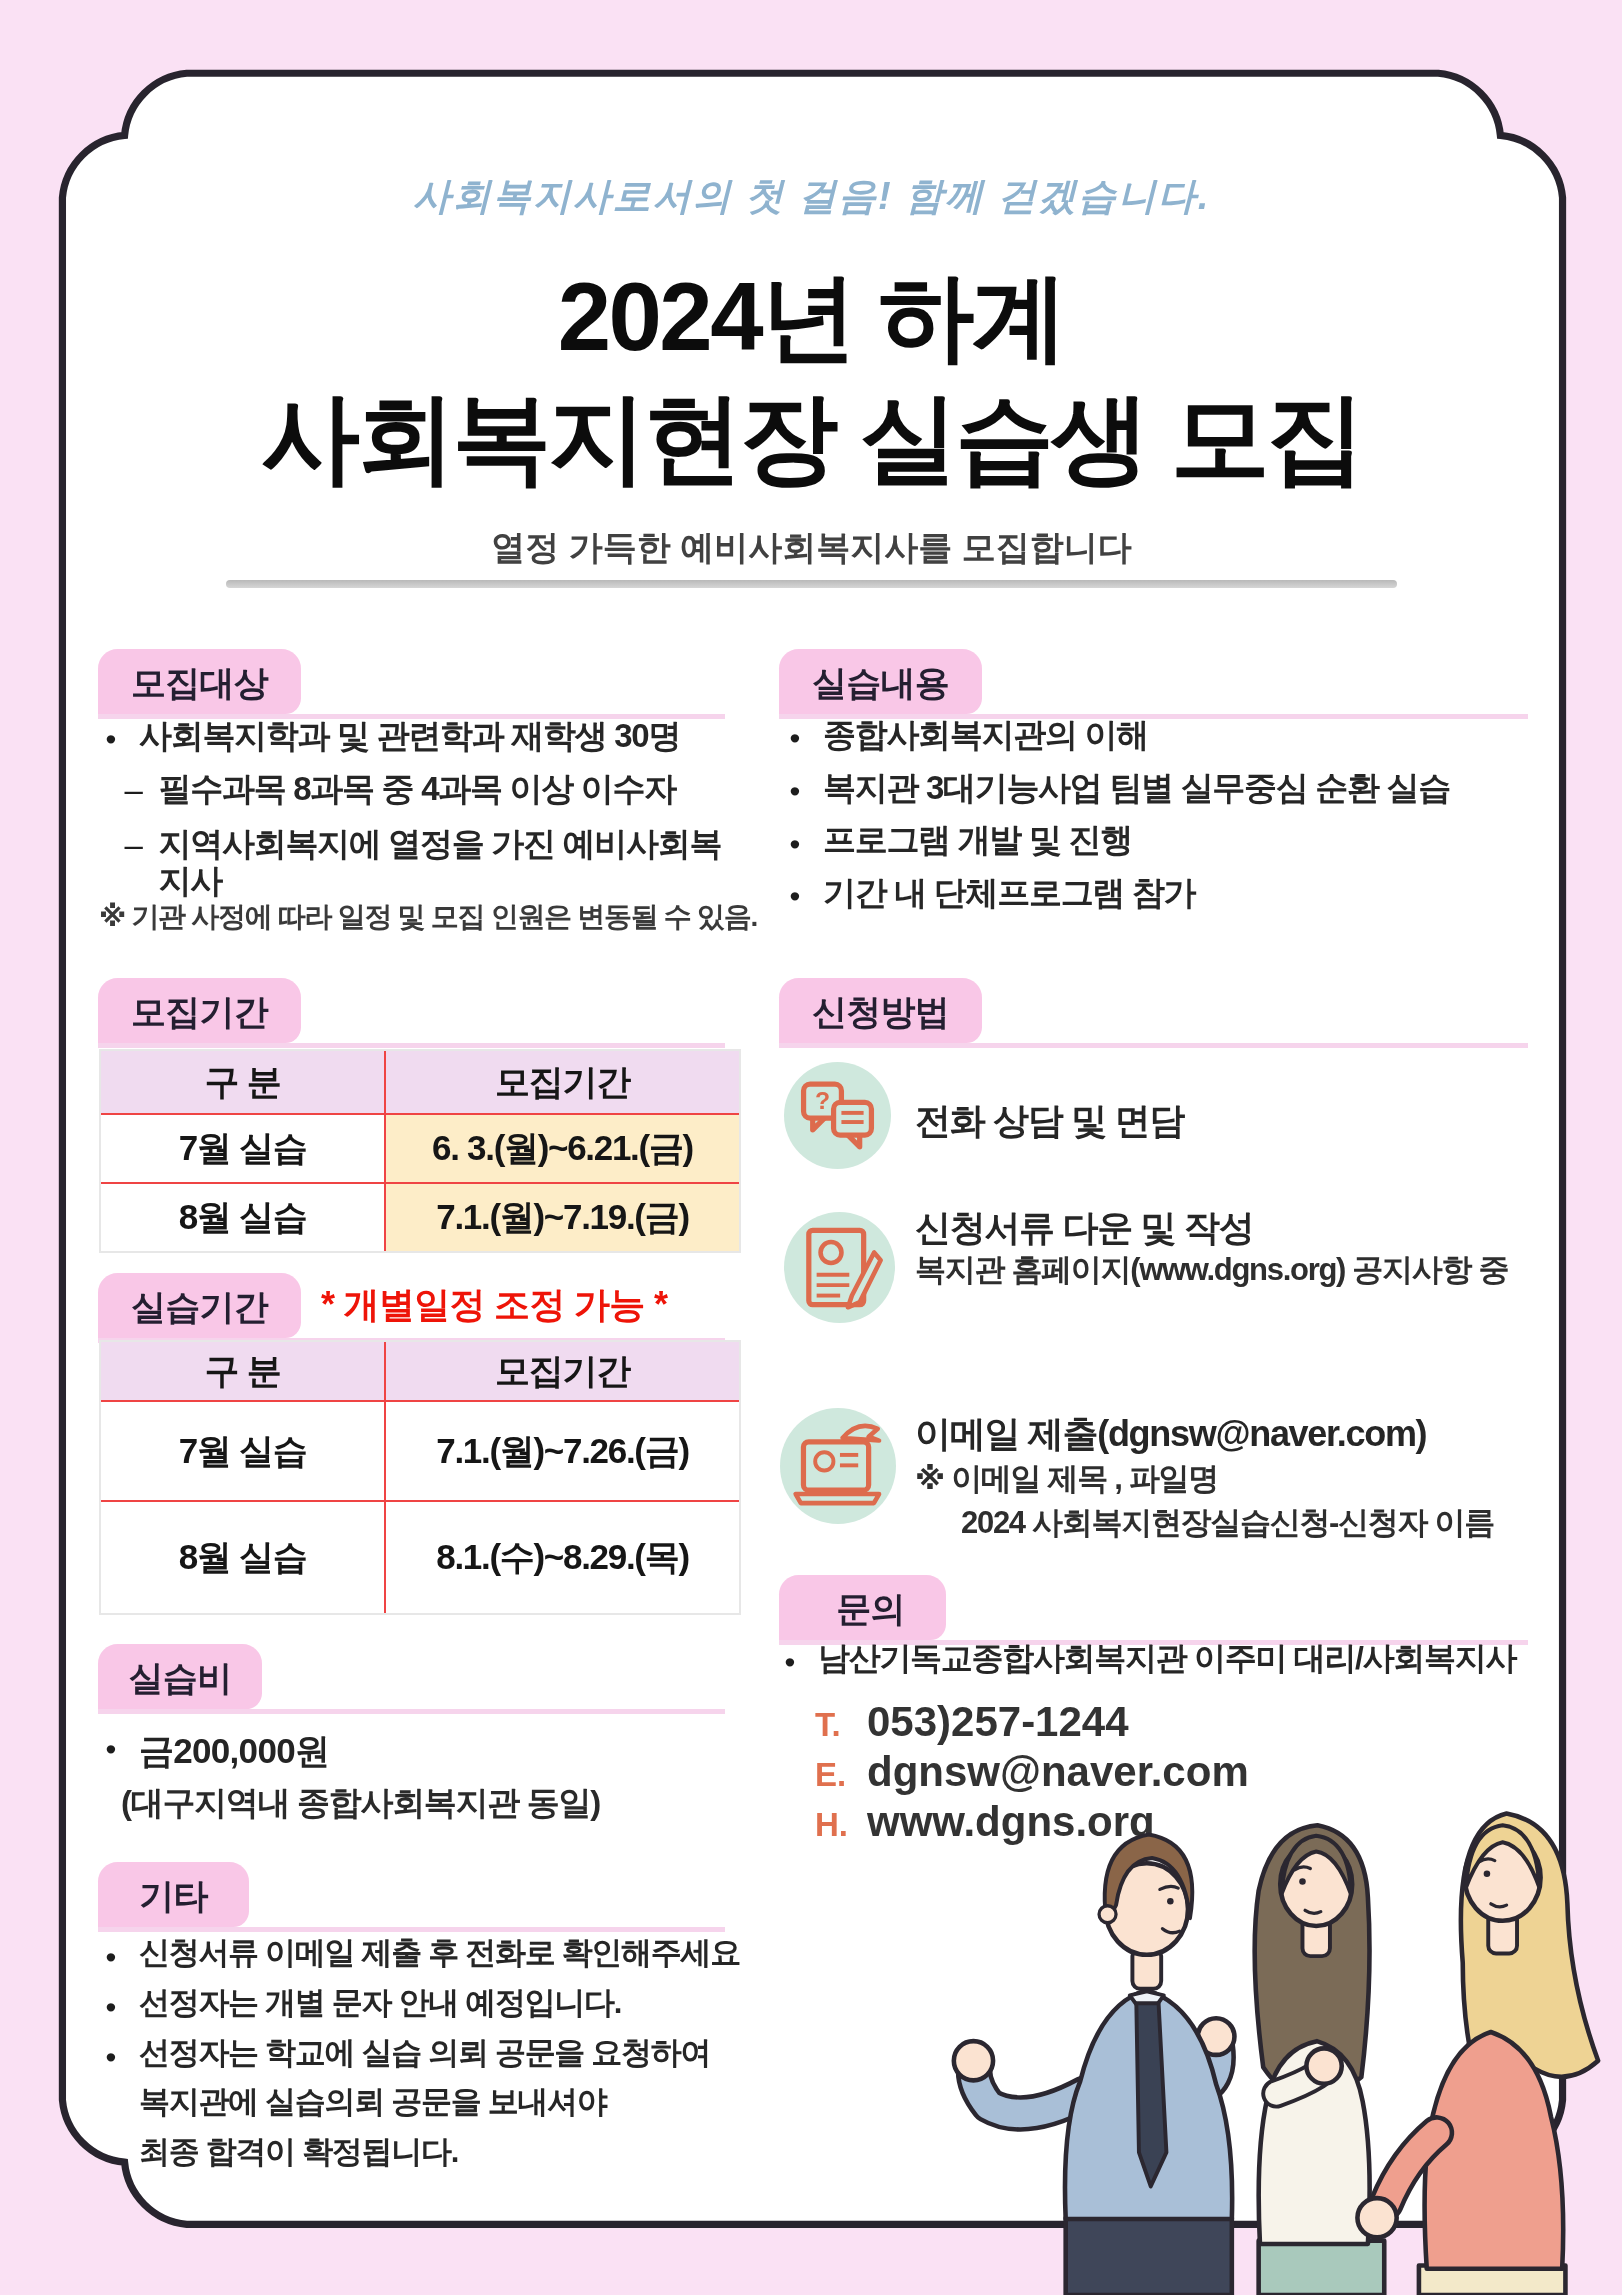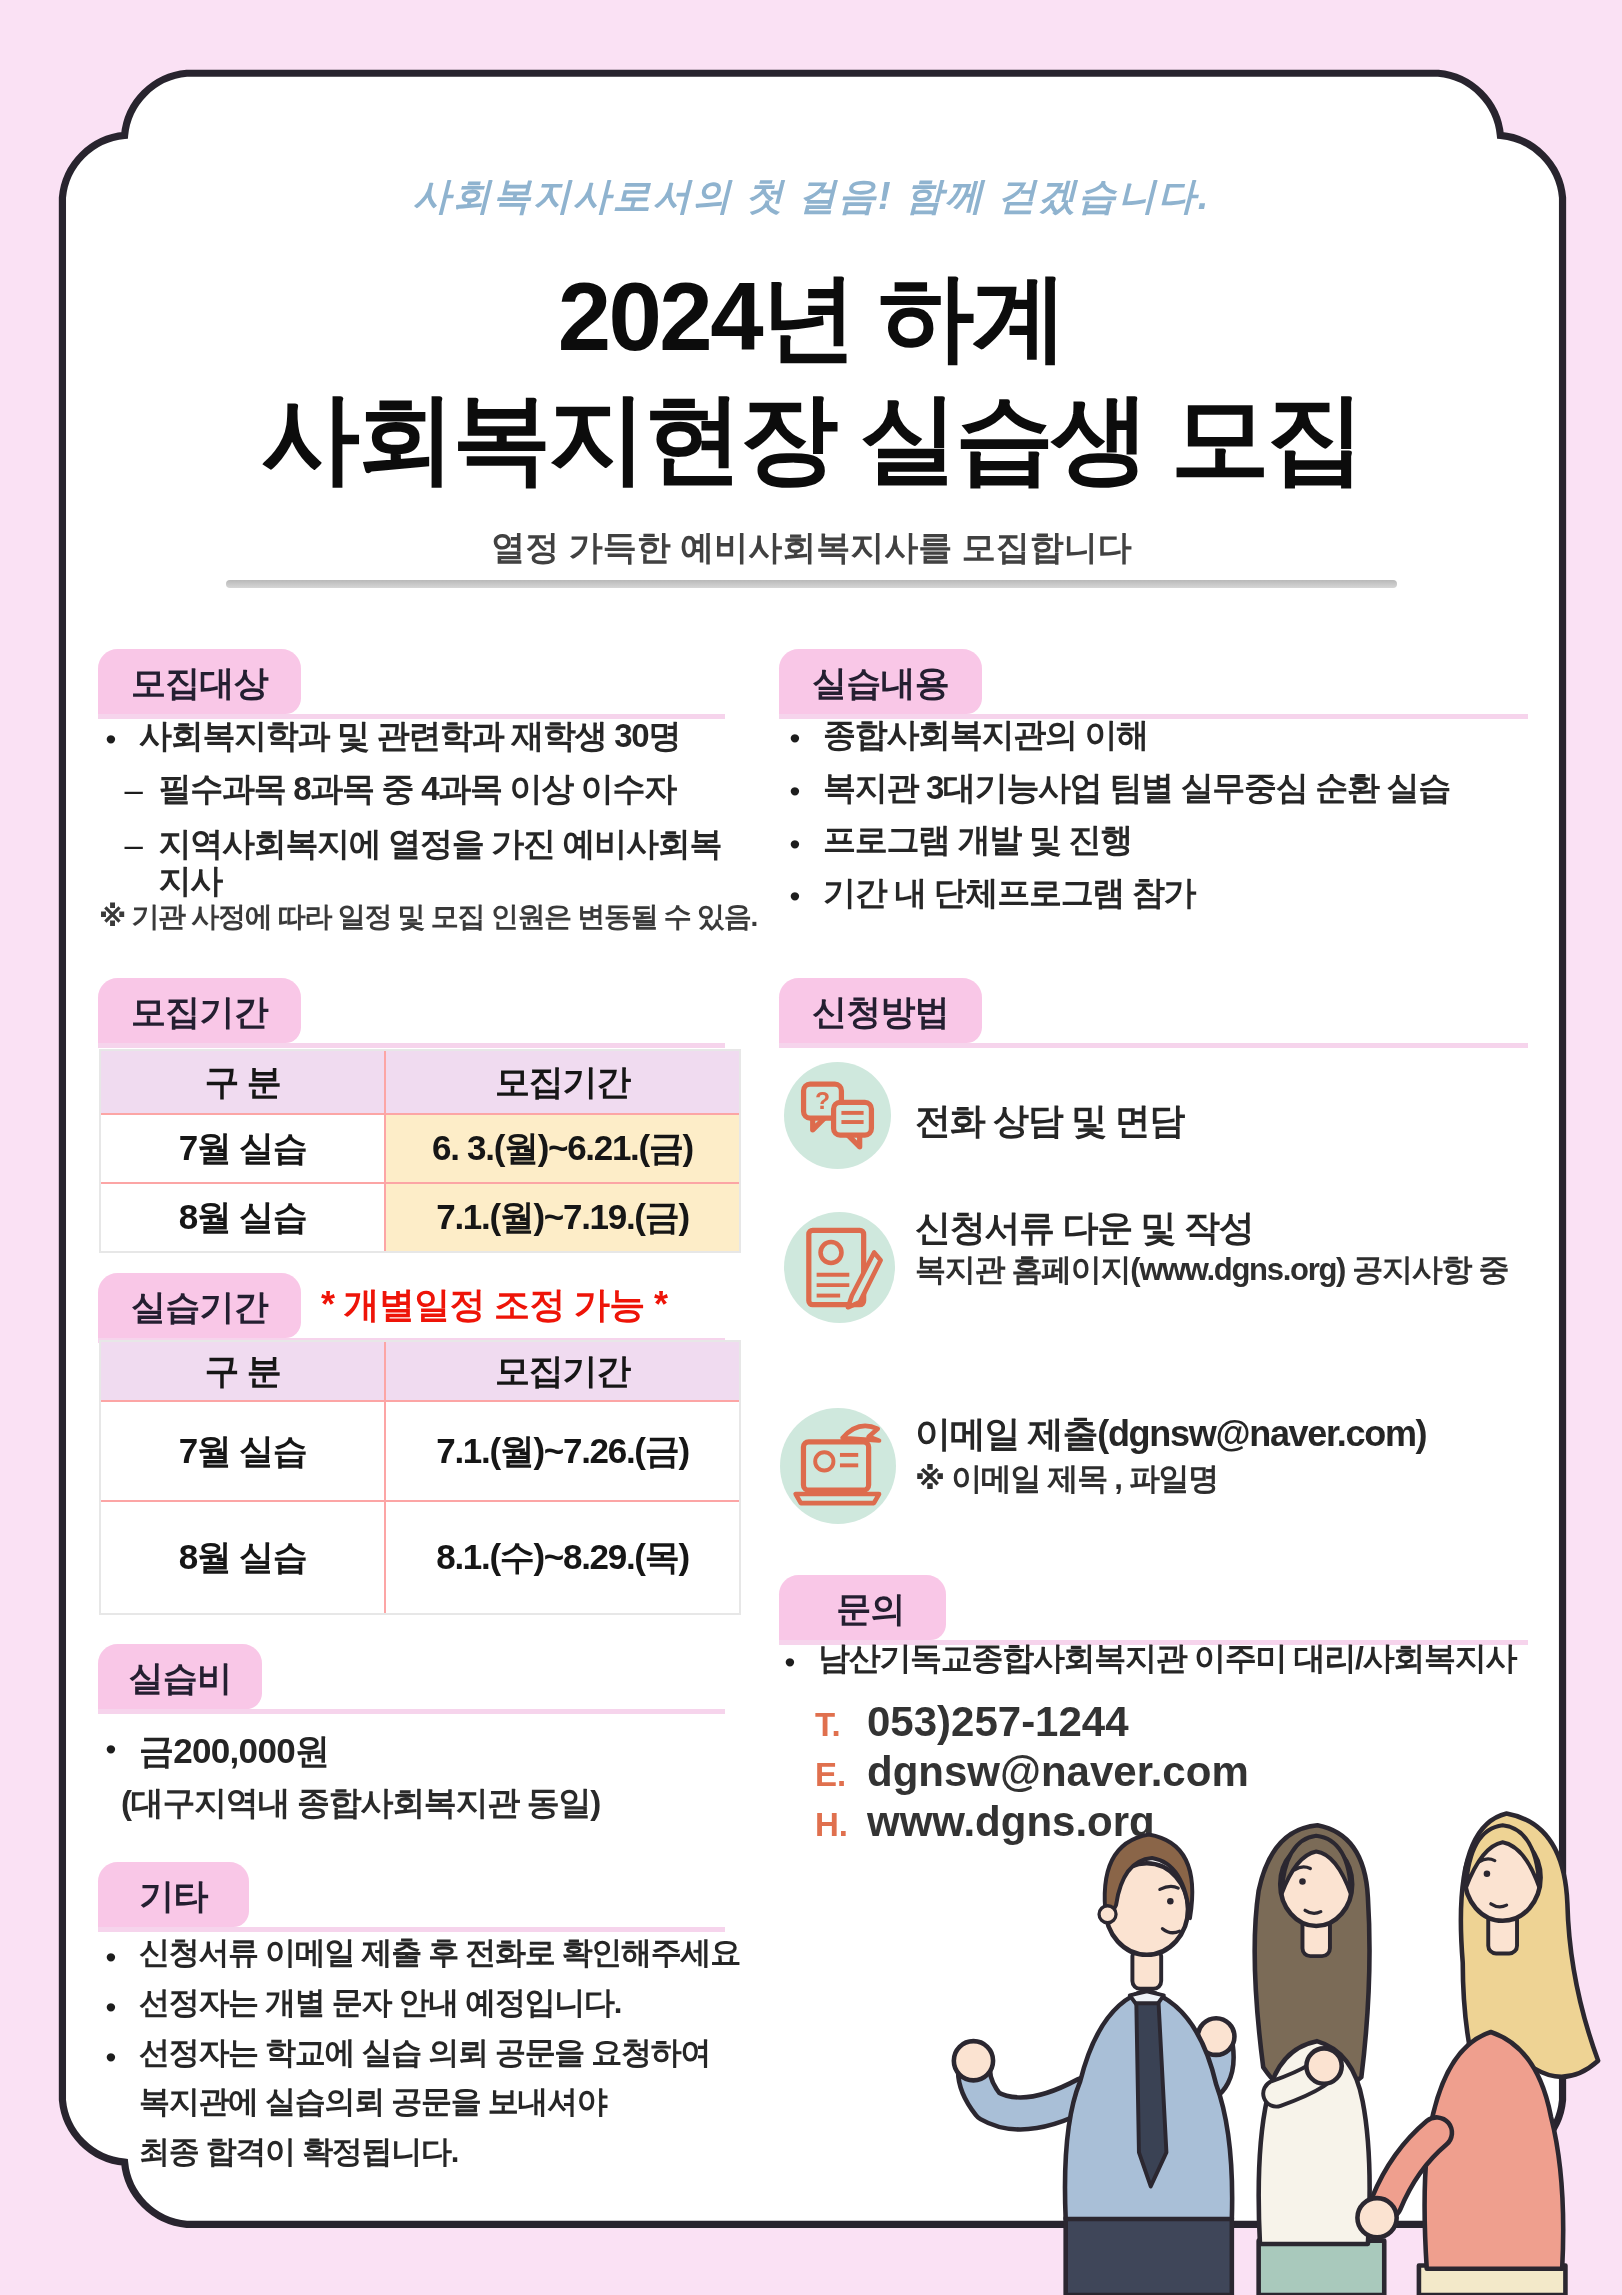--- a/index.html
+++ b/index.html
@@ -44,21 +44,21 @@
   .w-right{width:749px;}
   
   .blist{display:flex;flex-direction:column;}
   .bitem{display:flex;align-items:flex-start;}
   .mk{width:34px;flex:0 0 34px;font-size:19.6px;padding-top:9.2px;color:#1d1d1d;text-align:left;}
   .mk.dash{font-size:33px;padding-top:0;}
   .btext{font-size:33px;font-weight:700;color:#262626;letter-spacing:-1.3px;line-height:1.1;}
   .note{font-size:28px;font-weight:700;color:#3a3a3a;letter-spacing:-1.3px;}
   
   .tbl{
-    display:grid;background:#fca5a5;border:2px solid #e7e7e7;
+    display:grid;background:#ef4444;border:2px solid #e7e7e7;
     grid-template-columns:283px 353px;gap:2px;
   }
   .cell{
     background:#fff;display:flex;align-items:center;justify-content:center;
     font-size:35px;font-weight:800;color:#161616;letter-spacing:-1.3px;
   }
   .cell.hd{background:#f0dbf0;}
   .cell.orange{background:#fdedc8;}
   .rednote{
     font-size:36px;font-weight:800;color:#ee1408;letter-spacing:-0.7px;
@@ -232,20 +232,21 @@
       <rect x="36" y="52" width="100" height="74" rx="8" fill="none" stroke="#dd6b4d" stroke-width="8"></rect>
       <circle cx="68" cy="82" r="14" fill="none" stroke="#dd6b4d" stroke-width="6"></circle>
       <line x1="92" y1="72" x2="120" y2="72" stroke="#dd6b4d" stroke-width="6"></line>
       <line x1="92" y1="88" x2="120" y2="88" stroke="#dd6b4d" stroke-width="6"></line>
       <path d="M24,132 L152,132 L144,146 L32,146 Z" fill="none" stroke="#dd6b4d" stroke-width="7" stroke-linejoin="round"></path>
       <path d="M96,46 Q120,18 150,32 L136,44 L152,50 Z" fill="none" stroke="#dd6b4d" stroke-width="7" stroke-linejoin="round"></path>
     </svg>
   </div>
   <div class="abs steptitle" style="left:915px;top:1410px;">이메일 제출(dgnsw@naver.com)</div>
   <div class="abs stepdesc" style="left:915px;top:1458px;">※ 이메일 제목 , 파일명</div>
+  <div class="abs stepdesc" style="left:961px;top:1502px;">2024 사회복지현장실습신청-신청자 이름</div>
 
   <div class="abs sec-head w-right" style="left:779px;top:1575px;">
     <span class="badge" style="width:151px;padding-left:16px;">문의</span>
   </div>
   <div class="abs bitem" style="left:784px;top:1641px;width:785px;">
     <span class="mk">●</span>
     <span class="btext" style="font-size:32px;">남산기독교종합사회복지관 이주미 대리/사회복지사</span>
   </div>
   <div class="abs contact-row" style="left:815px;top:1698px;">
     <span class="clabel">T.</span>

